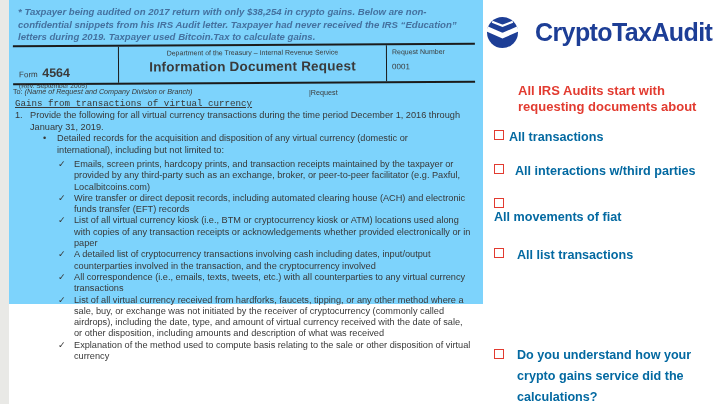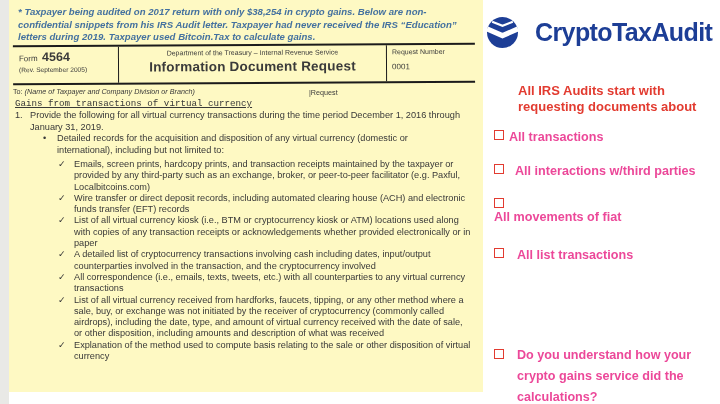--- a/index.html
+++ b/index.html
@@ -5,32 +5,32 @@
   * { box-sizing: border-box; margin: 0; padding: 0; }
   html, body { width: 720px; height: 404px; background: #ffffff; overflow: hidden;
     font-family: "Liberation Sans", sans-serif; }
   .stage { position: relative; width: 720px; height: 404px; background: #ffffff; }
 
   
   .page-edge { position: absolute; left: 0; top: 0; width: 9px; height: 404px;
     background: #e9e9e6; }
 
   
-  .scan { position: absolute; left: 9px; top: 0; width: 474px; height: 392px;
-    background: #fef9c3; color: #3a3a3a; }
+  .scan { position: absolute; left: 9px; top: 0; width: 474px; height: 304px;
+    background: #7dd3fc; color: #3a3a3a; }
   .scan-inner { filter: blur(0.25px); }
 
   .audit-note { position: absolute; left: 9px; top: 6px; width: 452px;
     font-style: italic; font-weight: bold; font-size: 9.6px; line-height: 12.6px;
     color: #44719f; }
 
   .form-header { position: absolute; left: 4px; top: 44px; width: 462px; height: 40px;
     border-top: 2.5px solid #1b1b1b; border-bottom: 2.5px solid #1b1b1b;
     display: flex; transform: rotate(-0.3deg); }
-  .fh-left { width: 106px; border-right: 1.5px solid #1b1b1b; padding: 0 3px 0 6px; }
+  .fh-left { width: 106px; border-right: 1.5px solid #1b1b1b; padding: 16px 3px 0 6px; }
   .fh-form-word { font-size: 8px; }
   .fh-form-number { font-size: 12.5px; font-weight: bold; }
   .fh-rev { font-size: 6.6px; margin-top: 1px; }
   .fh-center { flex: 1; border-right: 1.5px solid #1b1b1b; text-align: center;
     padding-top: 3px; }
   .fh-dept { font-size: 7px; }
   .fh-title { font-size: 13.5px; font-weight: bold; margin-top: 3px; letter-spacing: .2px; }
   .fh-right { width: 88px; padding: 3px 2px 0 5px; }
   .fh-reqnum-label { font-size: 7px; }
   .fh-reqnum-value { font-size: 8px; margin-top: 7px; }
@@ -56,21 +56,21 @@
 
   
   .brand { position: absolute; left: 486px; top: 16px; display: flex;
     align-items: center; gap: 16px; }
   .brand-icon { width: 33px; height: 33px; flex: none; }
   .brand-name { font-size: 25px; font-weight: bold; color: #1d3e96;
     letter-spacing: -0.6px; }
 
   .annotation-intro { position: absolute; left: 493px; top: 83px; width: 215px;
     color: #e23b30; font-size: 13px; line-height: 16px; font-weight: bold; margin-left: 25px; }
-  .red-item { position: absolute; display: flex; color: #ec4899;
+  .red-item { position: absolute; display: flex; color: #0369a1;
     font-size: 12.6px; line-height: 18px; font-weight: bold; }
   .red-box { width: 10px; height: 10px; border: 1.8px solid #e23b30;
     flex: none; margin-top: 2px; background: transparent; }
   .red-text { }
 </style>
 </head>
 <body>
 
 <div class="stage">
 
@@ -93,21 +93,21 @@
         </div>
         <div class="fh-right">
           <div class="fh-reqnum-label">Request Number</div>
           <div class="fh-reqnum-value">0001</div>
         </div>
       </div>
 
       <div class="to-row">
         <span class="to-label">
           <span class="to-word">To:</span>
-          <span>(Name of Taxpayer and Company Division or Branch)</span>
+          <span>(Name of Request and Company Division or Branch)</span>
         </span>
         <span class="subject-label">|Request</span>
       </div>
 
       <div class="doc-body">
         <div class="section-heading">Gains from transactions of virtual currency</div>
 
         <div class="numbered">
           <div class="num-marker">1.</div>
           <div class="num-text">Provide the following for all virtual currency transactions during the time period December 1, 2016 through January 31, 2019.</div>

